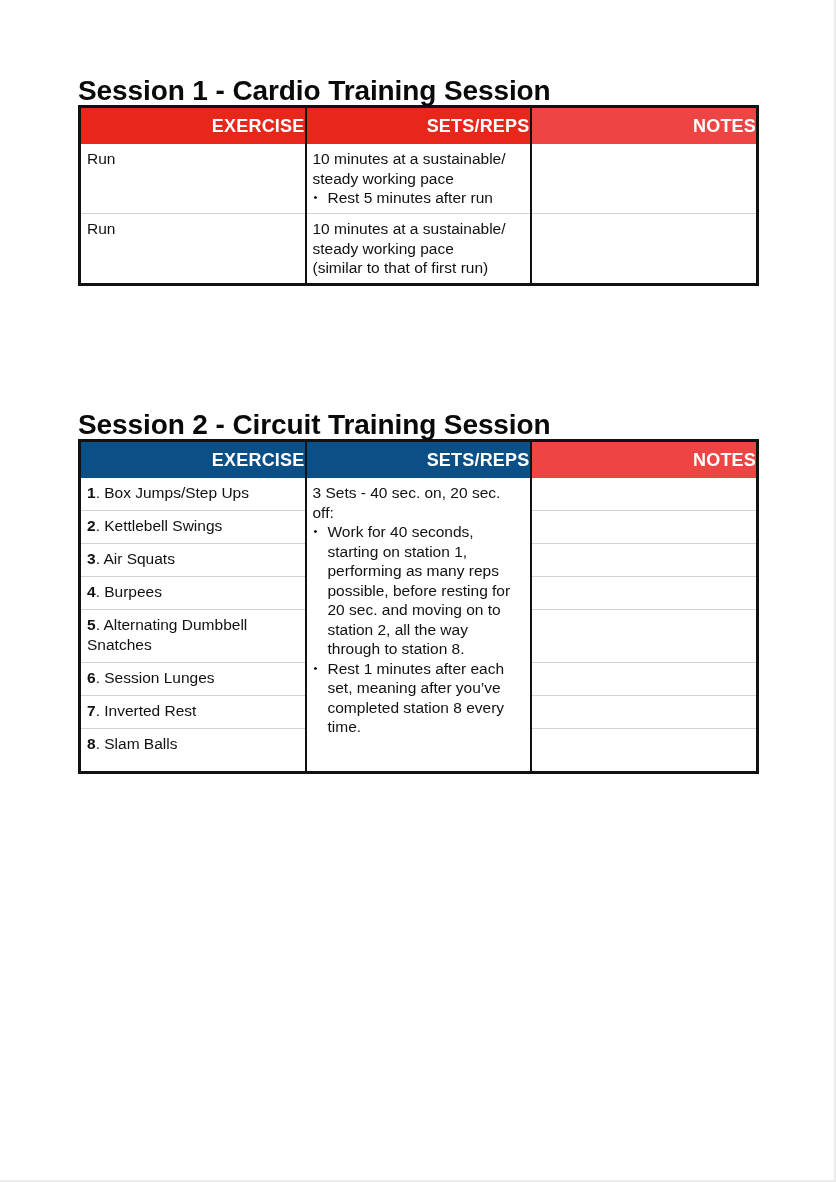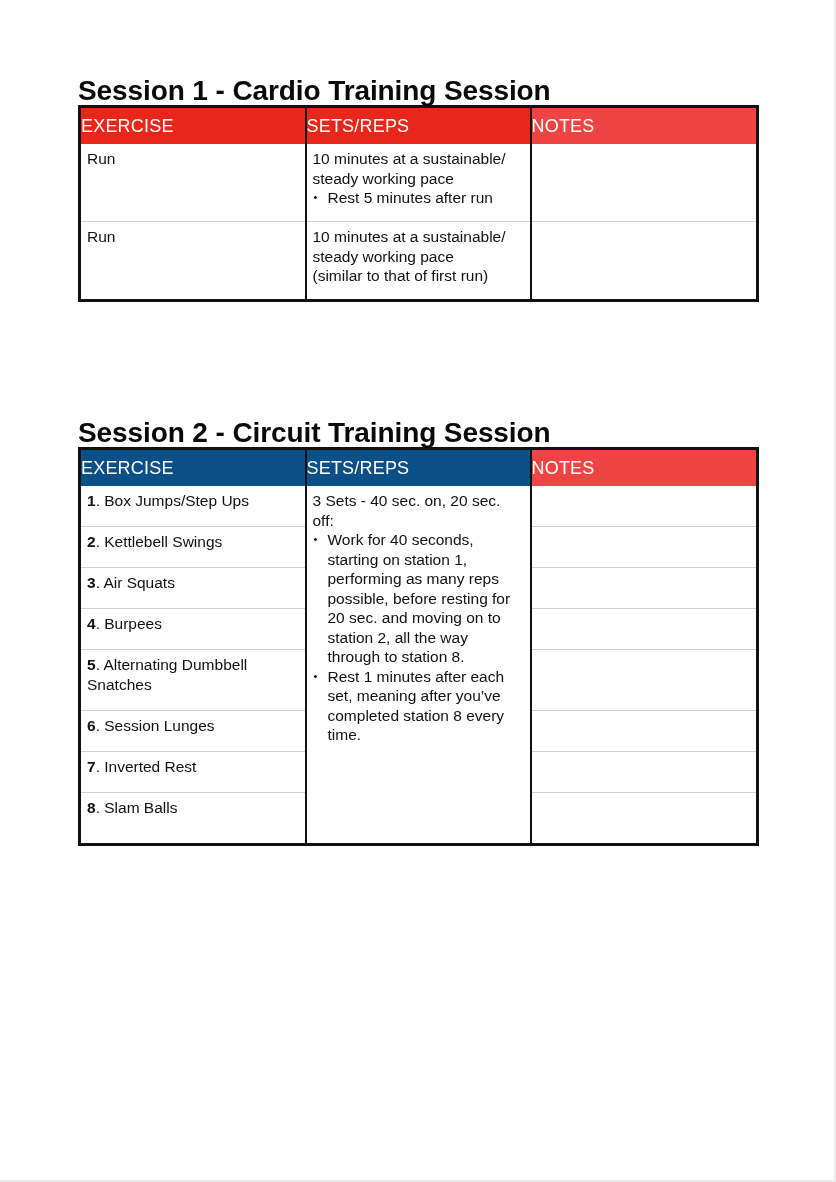--- a/index.html
+++ b/index.html
@@ -16,30 +16,30 @@
     letter-spacing: -0.1px;
   }
   table.plan {
     border-collapse: collapse; width: 678px; table-layout: fixed;
     border: 3px solid #111;
   }
   table.plan col.c1 { width: 226px; }
   table.plan col.c2 { width: 225px; }
   table.plan col.c3 { width: 227px; }
   table.plan th {
-    color: #fff; font-weight: normal; font-size: 18px; height: 36px; padding: 0; text-align: left;
+    color: #fff; font-weight: bold; font-size: 18px; height: 36px; padding: 0; text-align: right;
     border-left: 2px solid #111; letter-spacing: 0.2px;
   }
   table.plan th:first-child { border-left: none; }
   .red th.h-ex, .red th.h-sets { background: #e8271a; }
   .blue th.h-ex, .blue th.h-sets { background: #0b4f87; }
   th.h-notes { background: #ef4444; }
 
   table.plan td {
-    vertical-align: top; font-size: 15.5px; line-height: 19.5px; padding: 5px 6px 8px 6px;
+    vertical-align: top; font-size: 15.5px; line-height: 19.5px; padding: 5px 6px 0 6px;
     border-left: 2px solid #111; border-top: 1.5px solid #d3d3d3; color: #111;
   }
   table.plan td:first-child { border-left: none; }
   table.plan tr.first td { border-top: none; }
 
   .t1 tr.row td { height: 64px; }
   .bullet { display: flex; }
   .bullet .dot { width: 14px; flex: 0 0 14px; font-size: 11px; line-height: 19.5px; text-align: left; padding-left: 1px; }
   .bullet .txt { flex: 1; }
 
@@ -90,21 +90,21 @@
           <div>10 minutes at a sustainable/</div>
           <div>steady working pace</div>
           <div>(similar to that of first run)</div>
         </td>
         <td></td>
       </tr>
     </tbody>
   </table>
 </section>
 
-<section class="section" style="top:413px;margin-top:8px;">
+<section class="section" style="top:413px;">
   <h2 class="section-title">Session 2 - Circuit Training Session</h2>
   <table class="plan t2 blue">
     <colgroup>
         <col class="c1">
         <col class="c2">
         <col class="c3">
       </colgroup>
     <thead>
       <tr>
         <th class="h-ex">EXERCISE</th>

